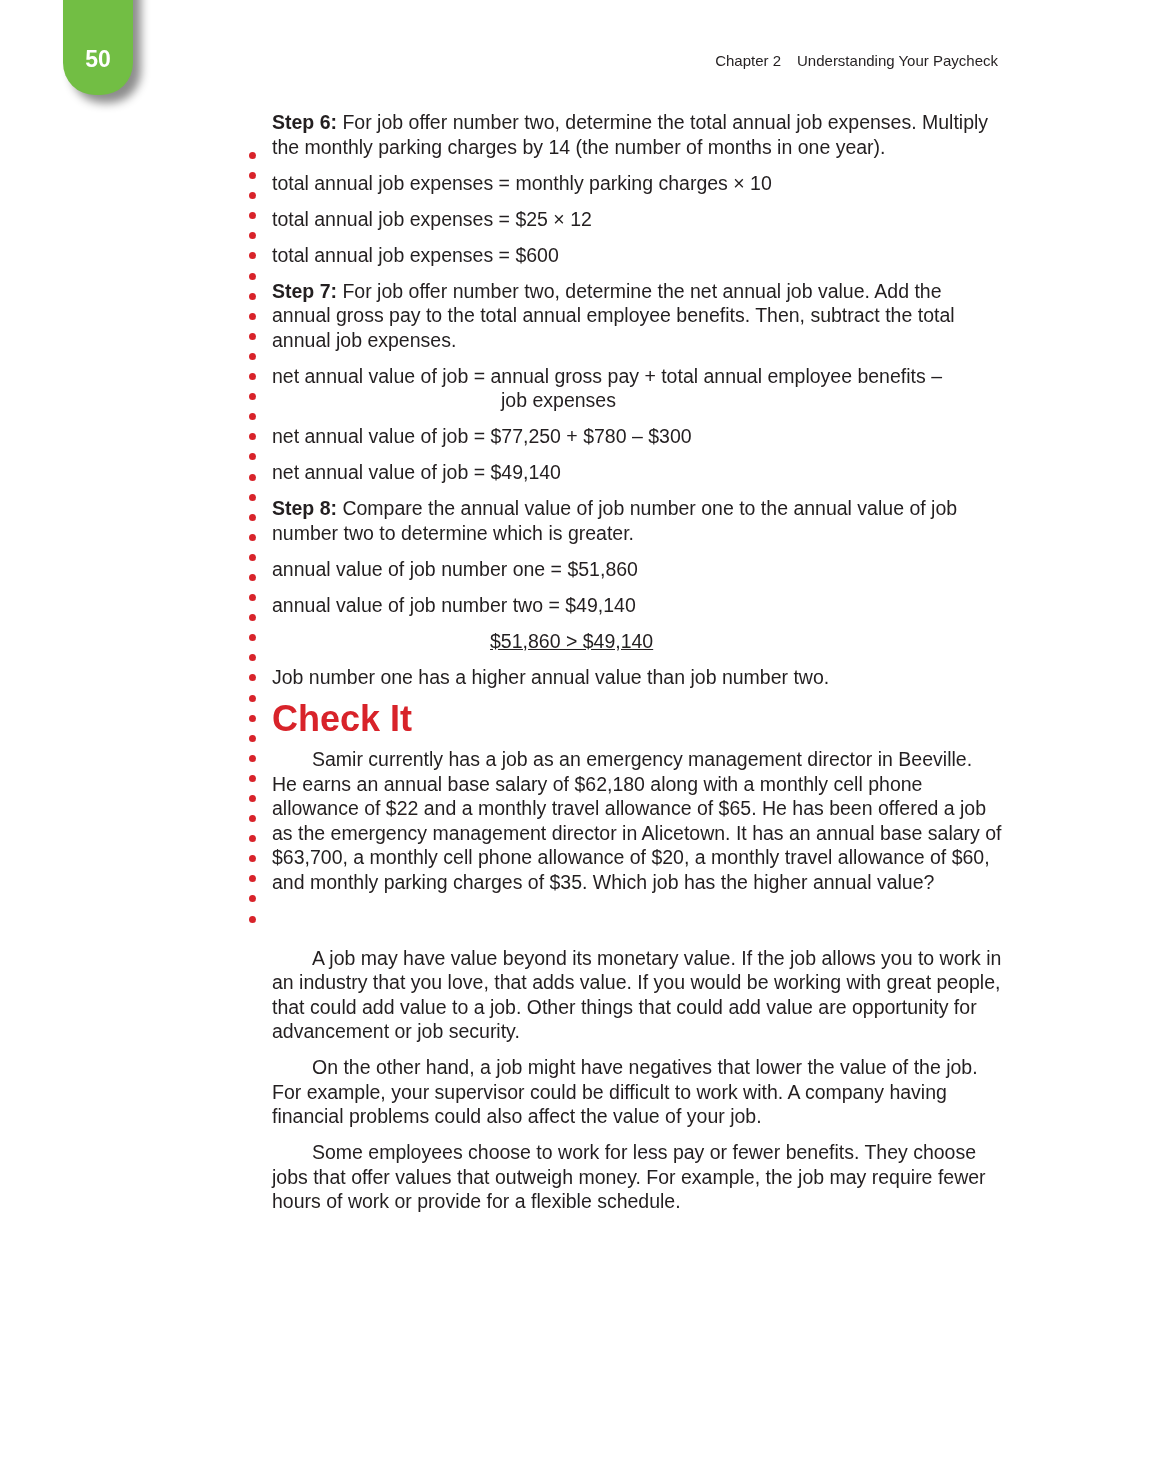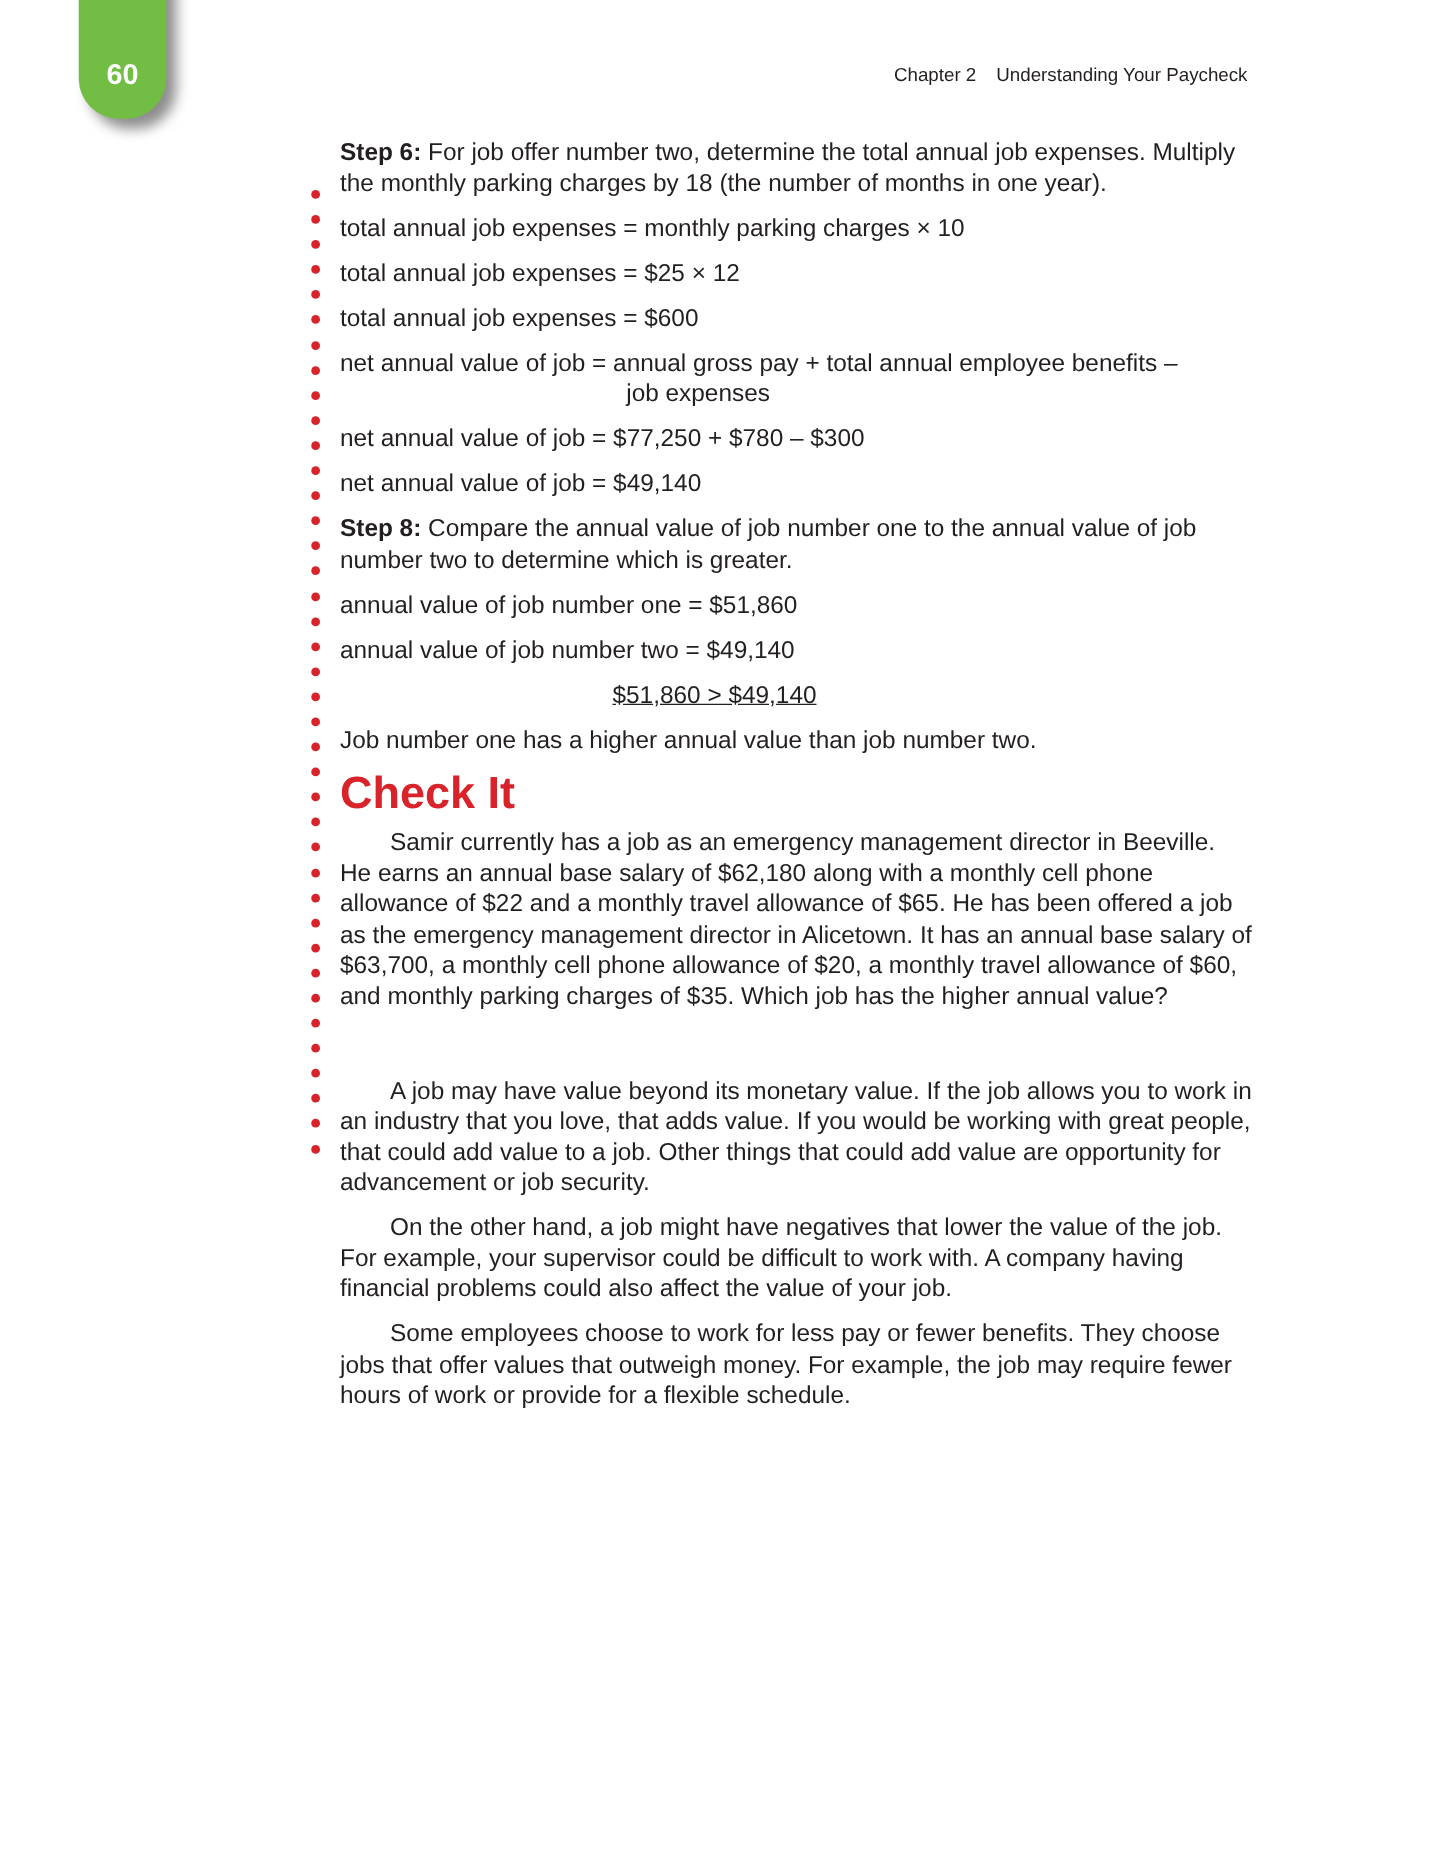--- a/index.html
+++ b/index.html
@@ -20,21 +20,21 @@
   .indent-eq { padding-left:229px; }
   .center-eq { padding-left:218px;text-decoration:underline; }
   h2.check { color:#d8232a; font-size:36px; font-weight:bold; margin:14px 0 12px 0; line-height:32px; }
   .para { text-indent:40px; }
   .gap { height:40px; }
 </style>
 </head>
 <body>
 
 <div class="page-tab">
-  <div class="page-num">60</div>
+  <div class="page-num">50</div>
 </div>
 
 <div class="running-head">
   <span>Chapter 2</span><span class="sep"></span><span>Understanding Your Paycheck</span>
 </div>
 
 <div class="dots" id="dots">
     <div class="dot"></div>
     <div class="dot"></div>
     <div class="dot"></div>
@@ -70,25 +70,26 @@
     <div class="dot"></div>
     <div class="dot"></div>
     <div class="dot"></div>
     <div class="dot"></div>
     <div class="dot"></div>
     <div class="dot"></div>
     <div class="dot"></div>
   </div>
 
 <div class="content">
-  <p><span class="b">Step 6:</span><span> For job offer number two, determine the total annual job expenses. Multiply the monthly parking charges by 18 (the number of months in one year).</span></p>
+  <p><span class="b">Step 6:</span><span> For job offer number two, determine the total annual job expenses. Multiply the monthly parking charges by 14 (the number of months in one year).</span></p>
   <p>total annual job expenses = monthly parking charges × 10</p>
   <p>total annual job expenses = $25 × 12</p>
   <p>total annual job expenses = $600</p>
 
+  <p><span class="b">Step 7:</span><span> For job offer number two, determine the net annual job value. Add the annual gross pay to the total annual employee benefits. Then, subtract the total annual job expenses.</span></p>
   <p><span>net annual value of job = annual gross pay + total annual employee benefits –</span><br><span class="indent-eq">job expenses</span></p>
   <p>net annual value of job = $77,250 + $780 – $300</p>
   <p>net annual value of job = $49,140</p>
 
   <p><span class="b">Step 8:</span><span> Compare the annual value of job number one to the annual value of job number two to determine which is greater.</span></p>
   <p>annual value of job number one = $51,860</p>
   <p>annual value of job number two = $49,140</p>
   <p class="center-eq">$51,860 &gt; $49,140</p>
   <p>Job number one has a higher annual value than job number two.</p>
 

